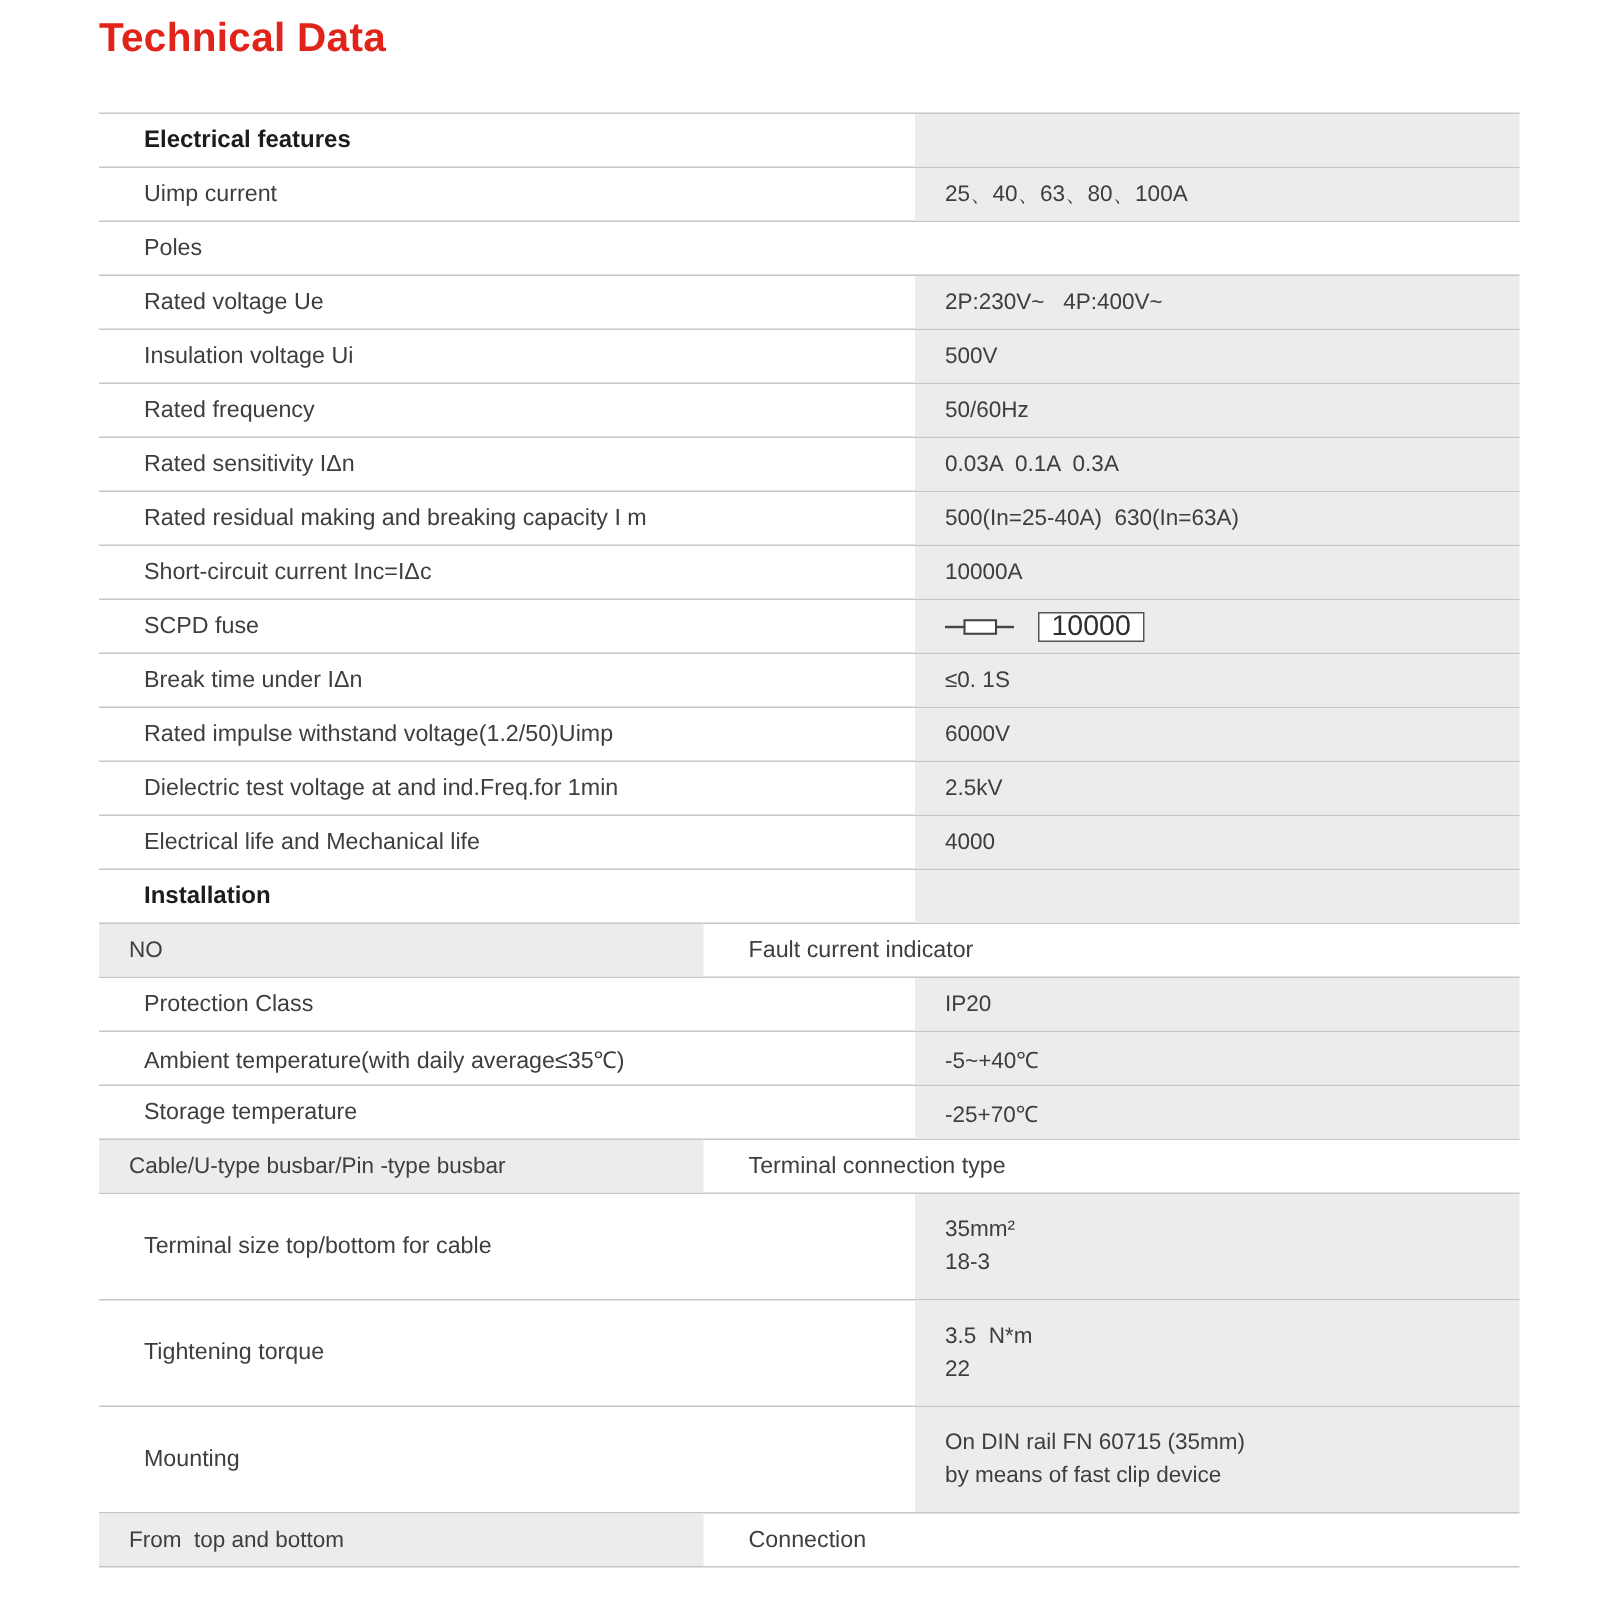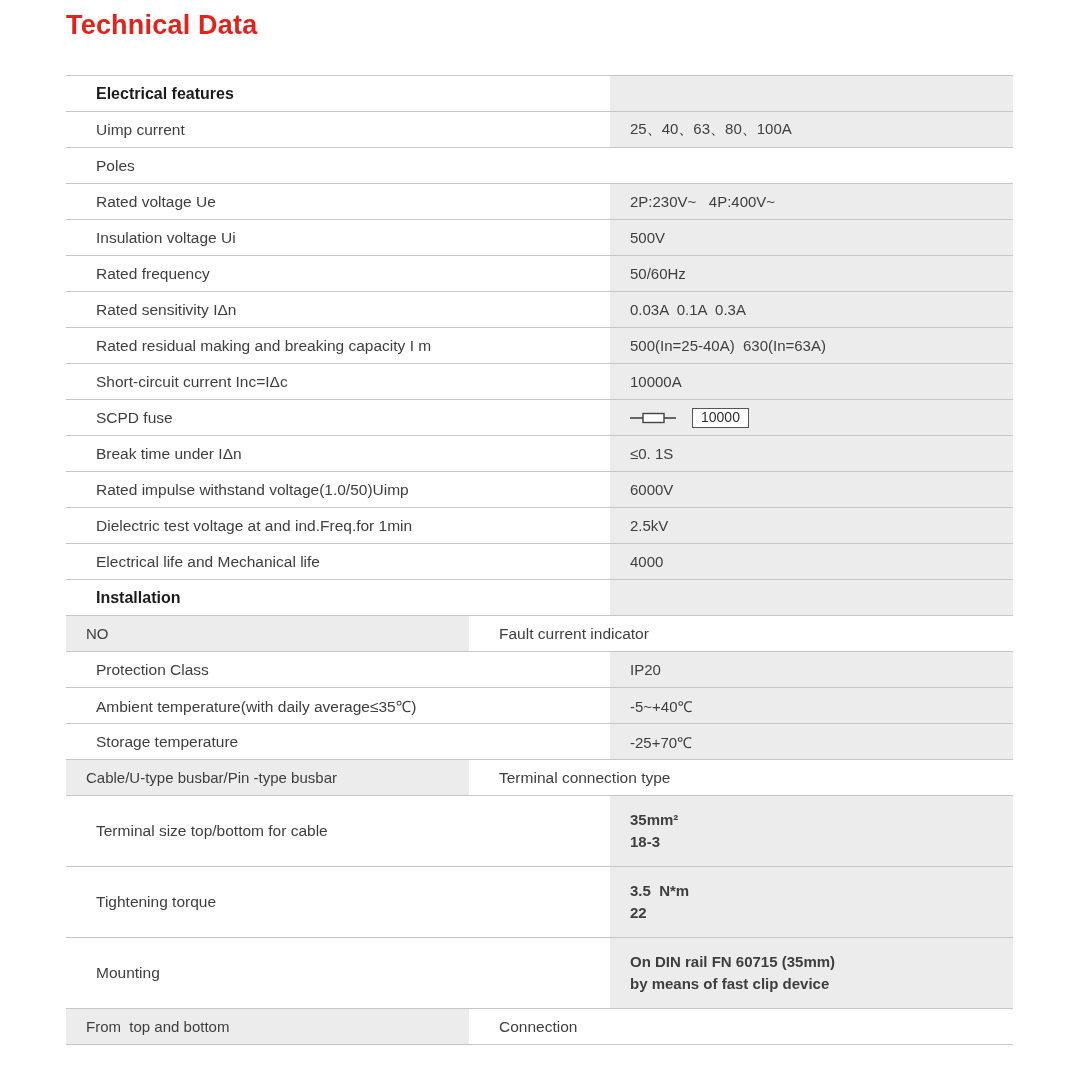--- a/index.html
+++ b/index.html
@@ -51,28 +51,27 @@
     font-weight: bold;
     color: #1c1c1c;
     font-size: 16px;
   }
   .value-cell.multi {
     flex-direction: column;
     align-items: flex-start;
     justify-content: center;
     gap: 4px;
     line-height: 1.2;
-    font-weight: bold;
   }
   .fuse-icon { margin-right: 16px; display: block; }
   .fuse-box {
     display: inline-block;
     border: 1px solid #555;
     padding: 0px 8px 1px 8px;
-    font-size: 14px;
+    font-size: 19px;
     color: #2e2e2e;
     background: #ffffff;
     line-height: 17px;
   }
 </style>
 </head>
 <body>
 
 <h1 class="title">Technical Data</h1>
 
@@ -118,21 +117,21 @@
           <line x1="0" y1="8" x2="13" y2="8" stroke="#444" stroke-width="1.6"></line>
           <rect x="13" y="3.5" width="21" height="9" fill="#ffffff" stroke="#444" stroke-width="1.4"></rect>
           <line x1="34" y1="8" x2="46" y2="8" stroke="#444" stroke-width="1.6"></line>
         </svg><span class="fuse-box">10000</span></div>
     </div>
     <div class="row">
       <div class="cell label-cell">Break time under IΔn</div>
       <div class="cell value-cell">≤0. 1S</div>
     </div>
     <div class="row">
-      <div class="cell label-cell">Rated impulse withstand voltage(1.0/50)Uimp</div>
+      <div class="cell label-cell">Rated impulse withstand voltage(1.2/50)Uimp</div>
       <div class="cell value-cell">6000V</div>
     </div>
     <div class="row">
       <div class="cell label-cell">Dielectric test voltage at and ind.Freq.for 1min</div>
       <div class="cell value-cell">2.5kV</div>
     </div>
     <div class="row">
       <div class="cell label-cell">Electrical life and Mechanical life</div>
       <div class="cell value-cell">4000</div>
     </div>

